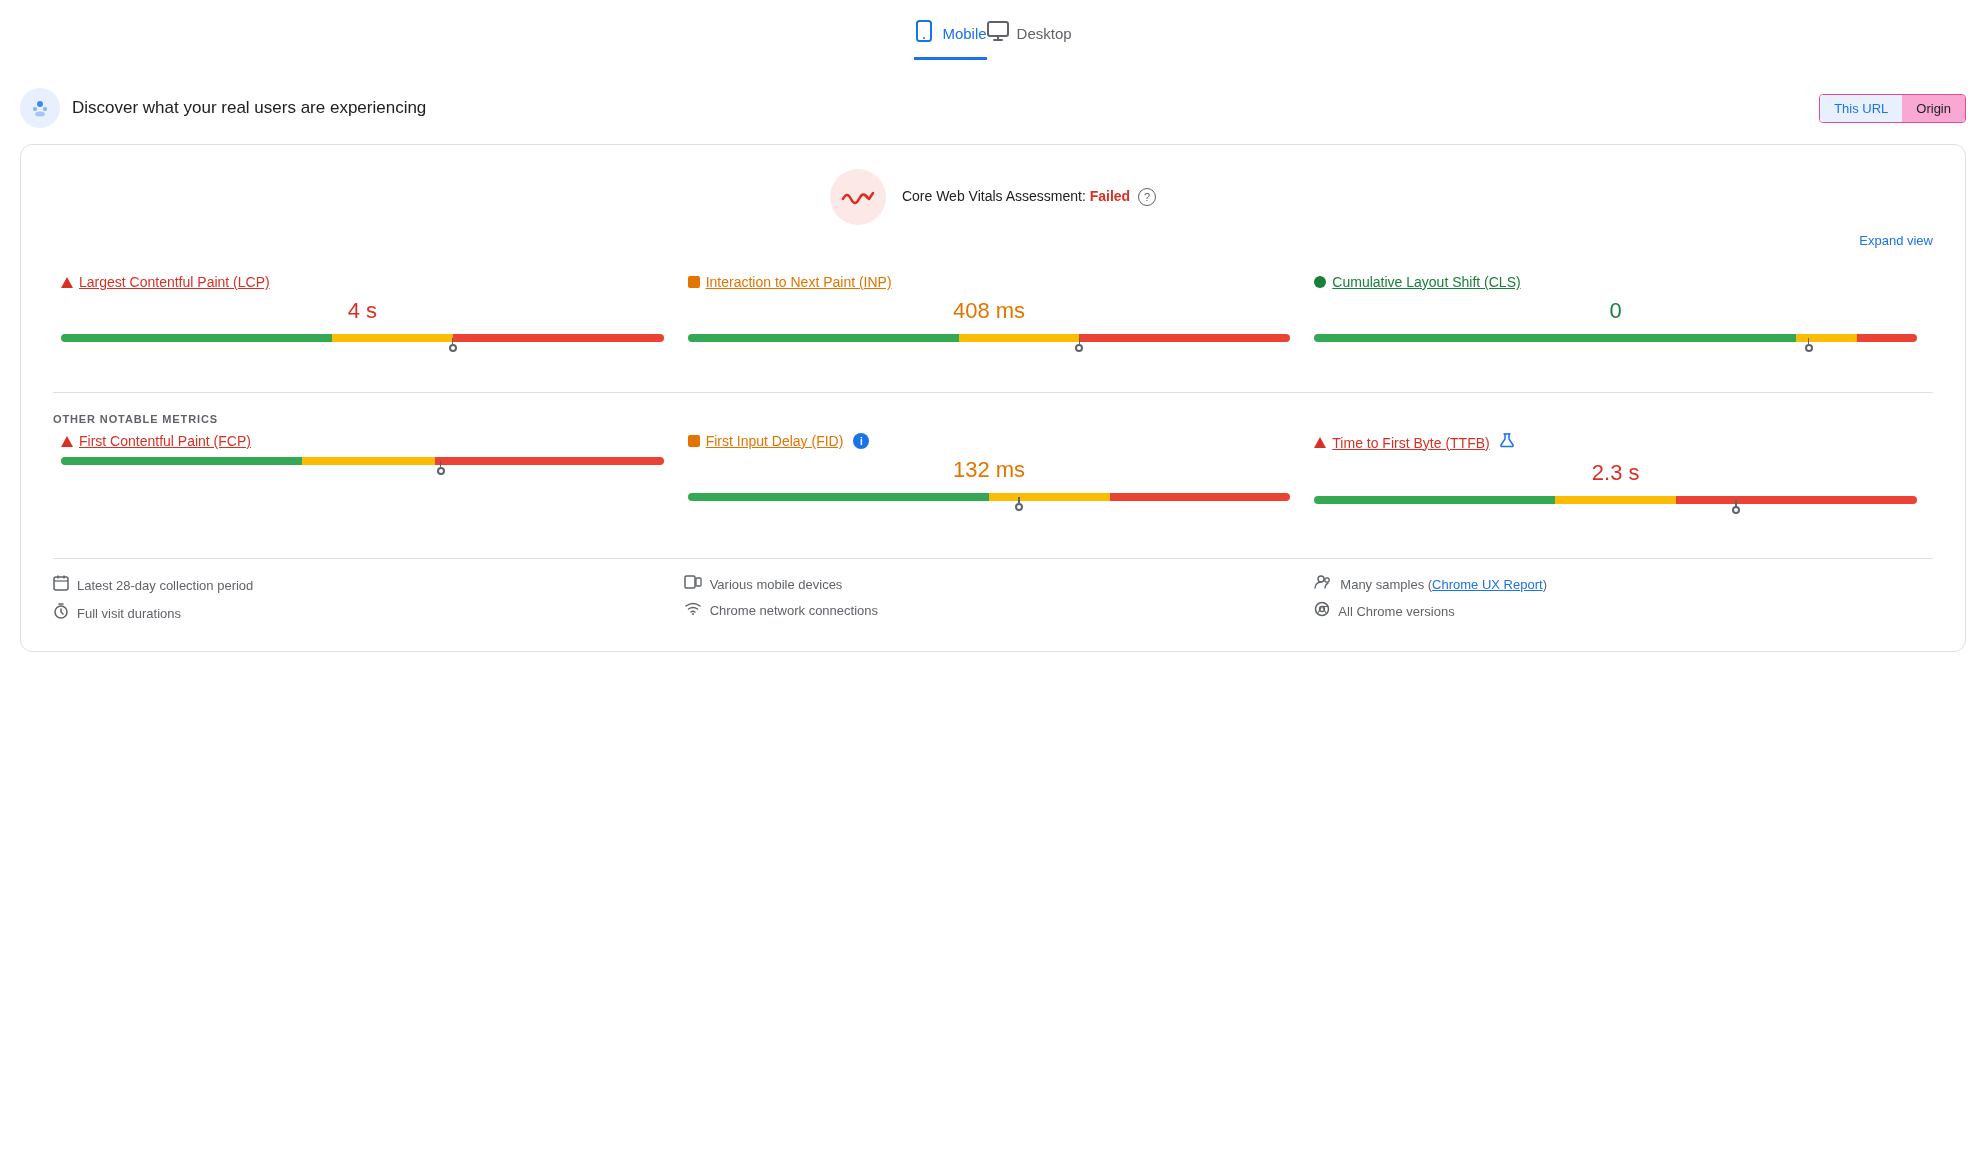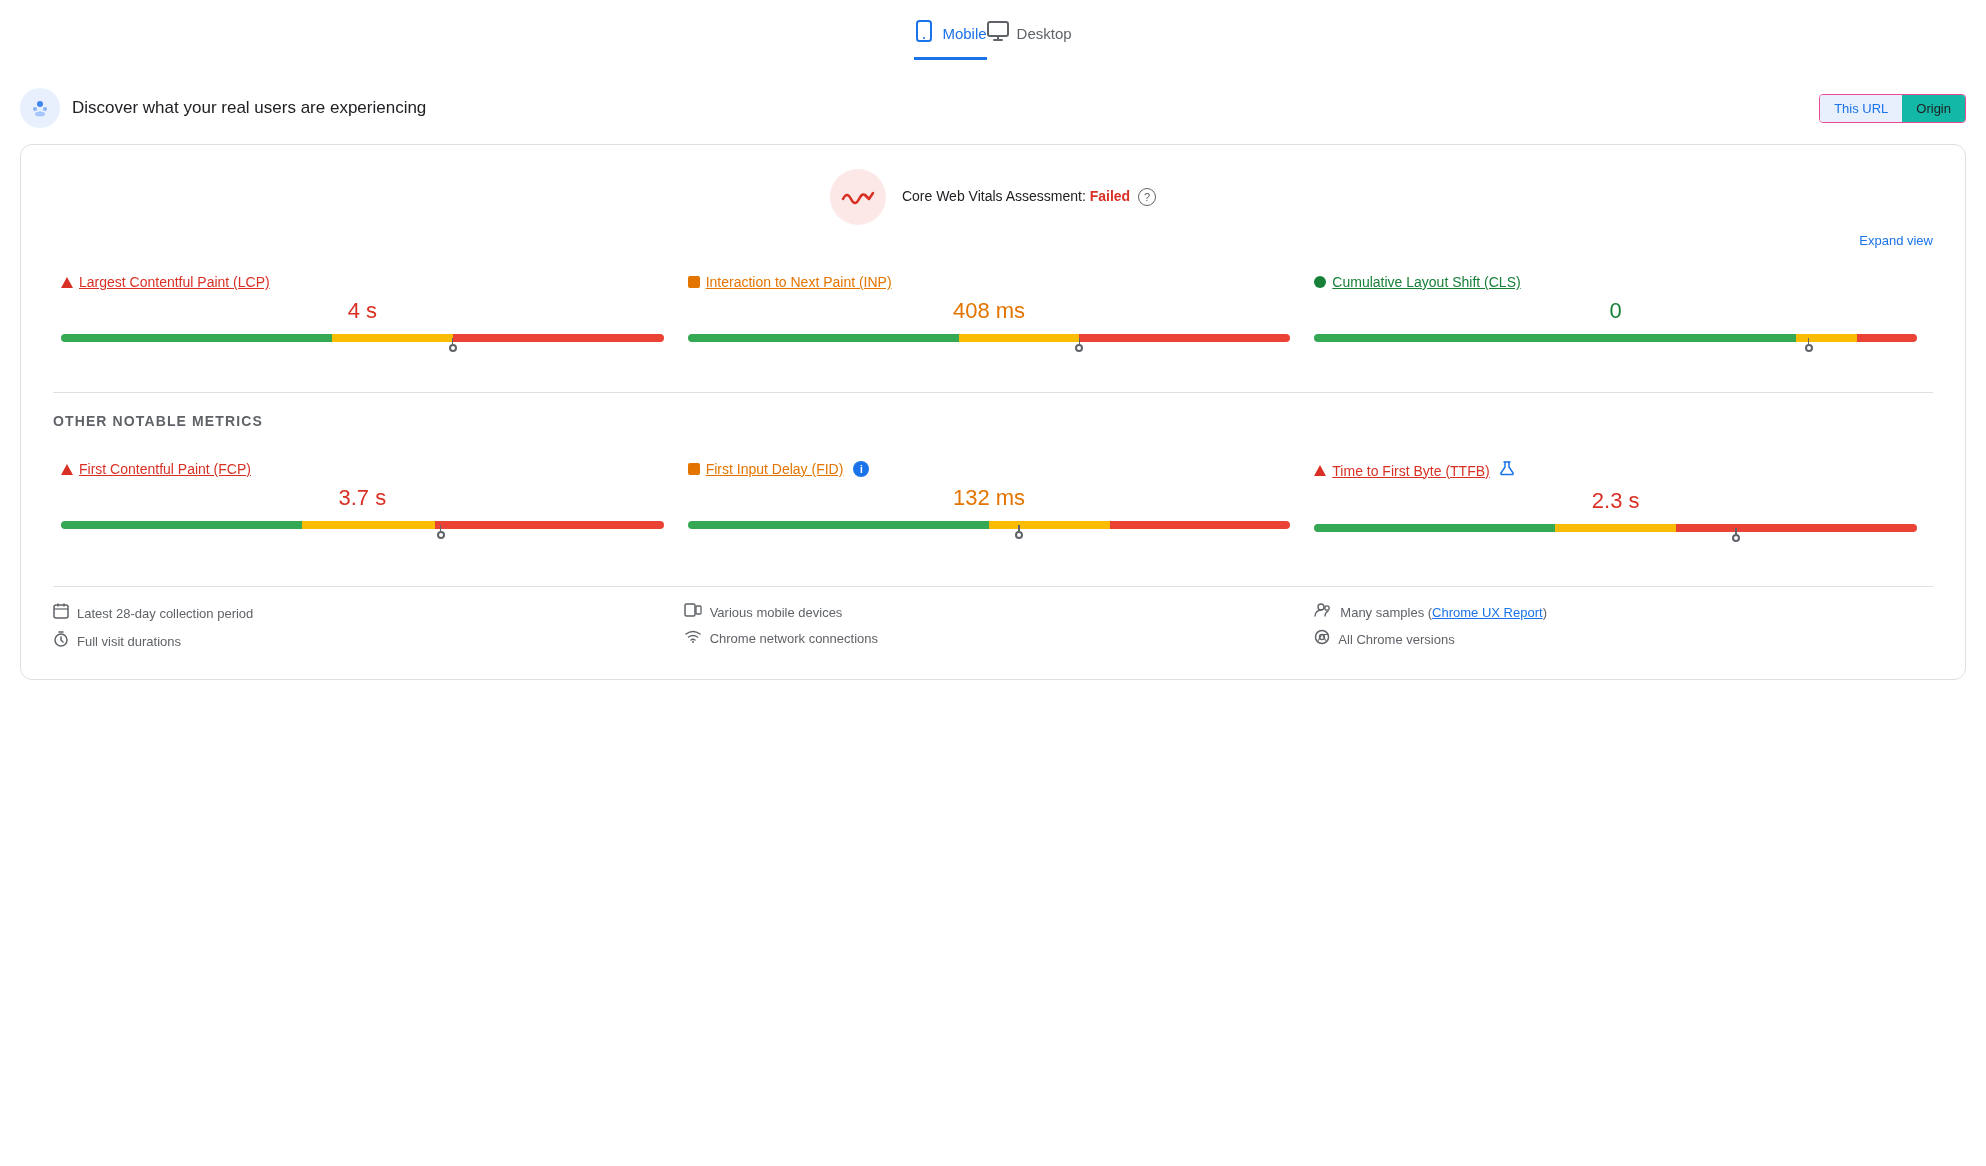--- a/index.html
+++ b/index.html
@@ -66,21 +66,21 @@
     }
     .url-toggle {
       display: flex;
       border: 1px solid #ec4899;
       border-radius: 4px;
       overflow: hidden;
     }
     .url-toggle button {
       padding: 6px 14px;
       border: none;
-      background: #14b8a6;
+      background: #f9a8d4;
       cursor: pointer;
       font-size: 13px;
       color: #202124;
     }
     .url-toggle button.active {
       background: #e8f0fe;
       color: #1a73e8;
       font-weight: 500;
     }
 
@@ -231,25 +231,25 @@
     }
 
     
     .section-divider {
       border: none;
       border-top: 1px solid #e0e0e0;
       margin: 10px 0 20px;
     }
 
     .other-metrics-title {
-      font-size: 14px;
+      font-size: 11px;
       font-weight: 600;
       letter-spacing: 0.08em;
       color: #5f6368;
-      margin-bottom: 24px;
+      margin-bottom: 0;
     }
 
     
     .info-icon {
       display: inline-flex;
       align-items: center;
       justify-content: center;
       width: 16px;
       height: 16px;
       border-radius: 50%;
@@ -438,21 +438,20 @@
 
   <div class="other-metrics-title">OTHER NOTABLE METRICS</div>
 
   <div class="metrics-grid">
 
     <div class="metric-item">
       <div class="metric-label-row">
         <span class="metric-indicator triangle-red"></span>
         <span class="metric-label red">First Contentful Paint (FCP)</span>
       </div>
-      <div class="metric-value red">3.7 s</div>
       <div class="bar-with-marker">
         <div class="progress-bar">
           <div class="bar-green" style="flex: 0 0 40%"></div>
           <div class="bar-orange" style="flex: 0 0 22%"></div>
           <div class="bar-red" style="flex: 0 0 38%"></div>
         </div>
         <div style="position:relative; height:14px;">
           <div class="marker fcp-marker">
             <div class="marker-line"></div>
             <div class="marker-dot"></div>

